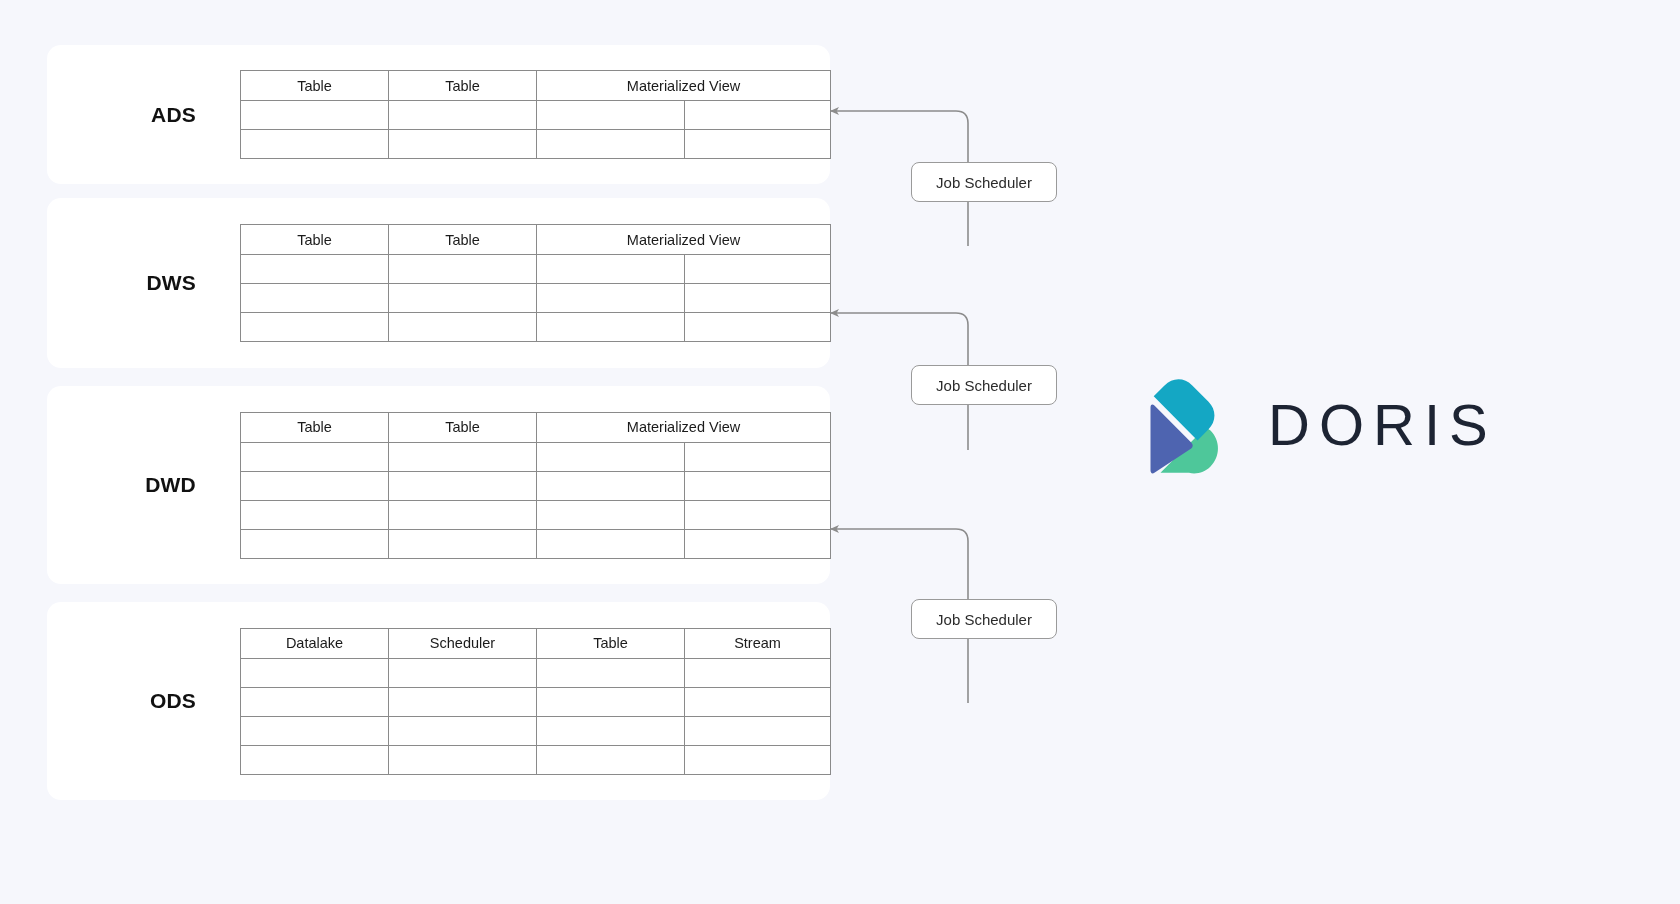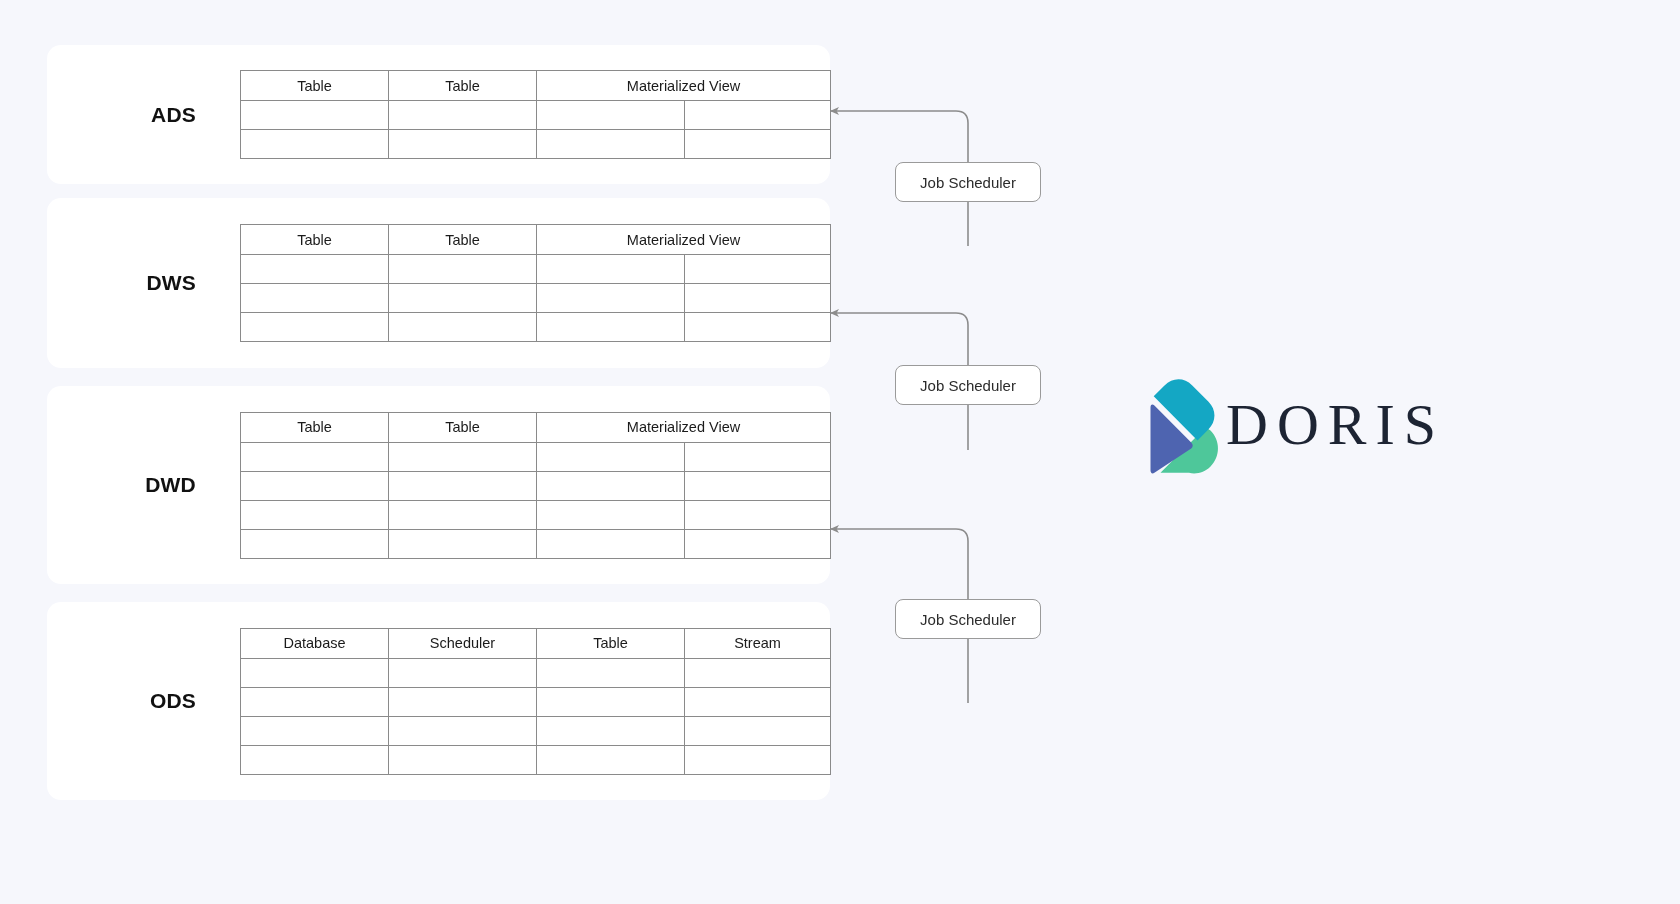--- a/index.html
+++ b/index.html
@@ -90,42 +90,44 @@
     background: #ffffff;
     border: 1px solid #9a9a9a;
     border-radius: 8px;
     display: flex;
     align-items: center;
     justify-content: center;
     font-size: 15px;
     color: #2b2b2b;
     z-index: 3;
     font-family: "Liberation Sans", sans-serif;
+    margin-left: 16px;
   }
 
   
   #doris-logo {
     position: absolute;
     left: 1130px;
     top: 363px;
     width: 340px;
     height: 122px;
     display: flex;
     align-items: center;
     z-index: 2;
   }
 
   #doris-mark { width: 96px; height: 112px; flex: 0 0 96px; }
 
   #doris-wordmark {
+    margin-left: 42px;
     font-size: 58px;
     letter-spacing: 9px;
     color: #1d2433;
     font-weight: 500;
-    font-family: Liberation Serif, serif;
+    font-family: Liberation Sans, sans-serif;
     white-space: nowrap;
   }
 </style>
 </head>
 <body>
 
 <div id="canvas">
 
   <svg id="connectors" viewBox="0 0 1680 904" xmlns="http://www.w3.org/2000/svg">
     <defs>
@@ -266,21 +268,21 @@
         <div class="layer-table-wrap">
           <table class="layer-table">
             <colgroup>
               <col style="width: 148px;">
               <col style="width: 148px;">
               <col style="width: 148px;">
               <col style="width: 146px;">
             </colgroup>
             <thead>
               <tr>
-                <th>Database</th>
+                <th>Datalake</th>
                 <th>Scheduler</th>
                 <th>Table</th>
                 <th>Stream</th>
               </tr>
             </thead>
             <tbody>
               <tr>
                 <td>&nbsp;</td>
                 <td>&nbsp;</td>
                 <td>&nbsp;</td>

